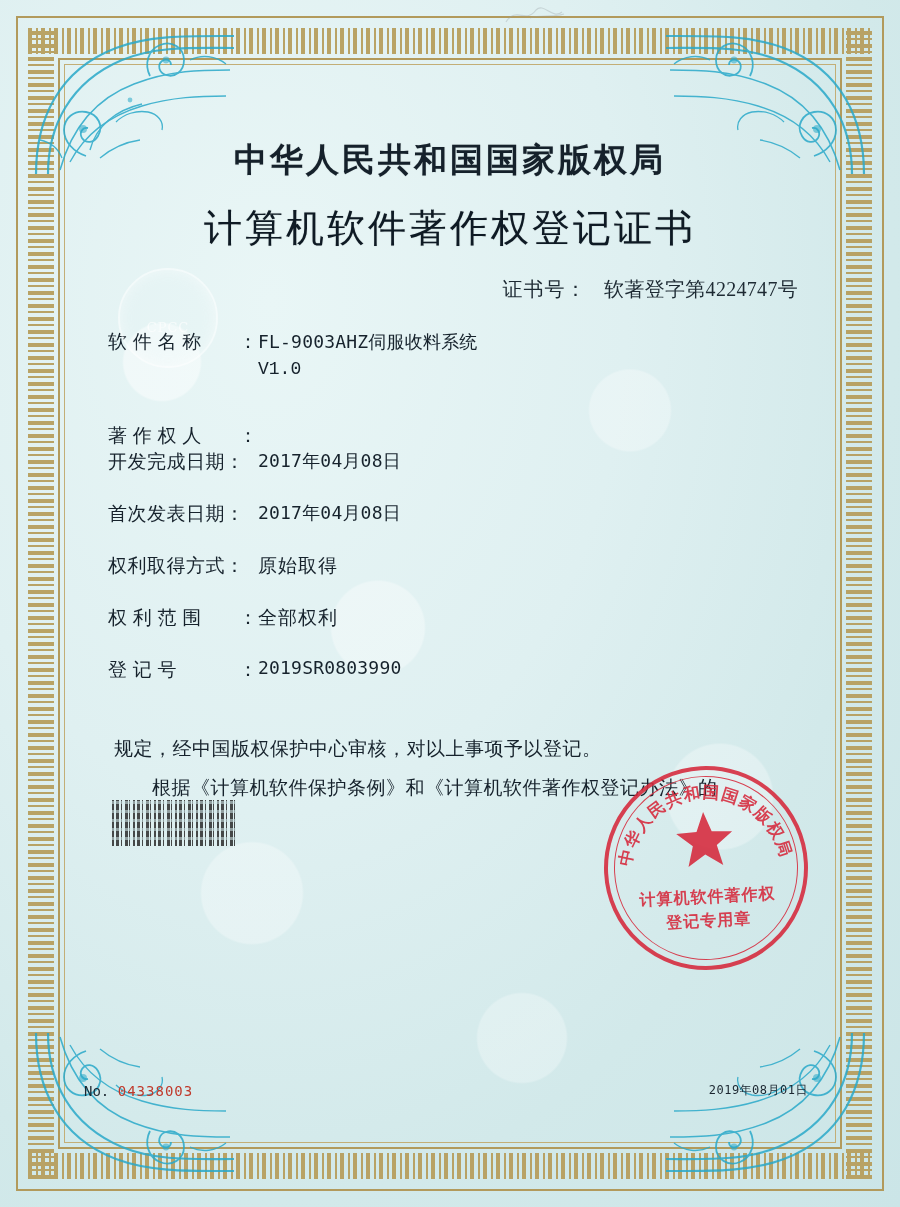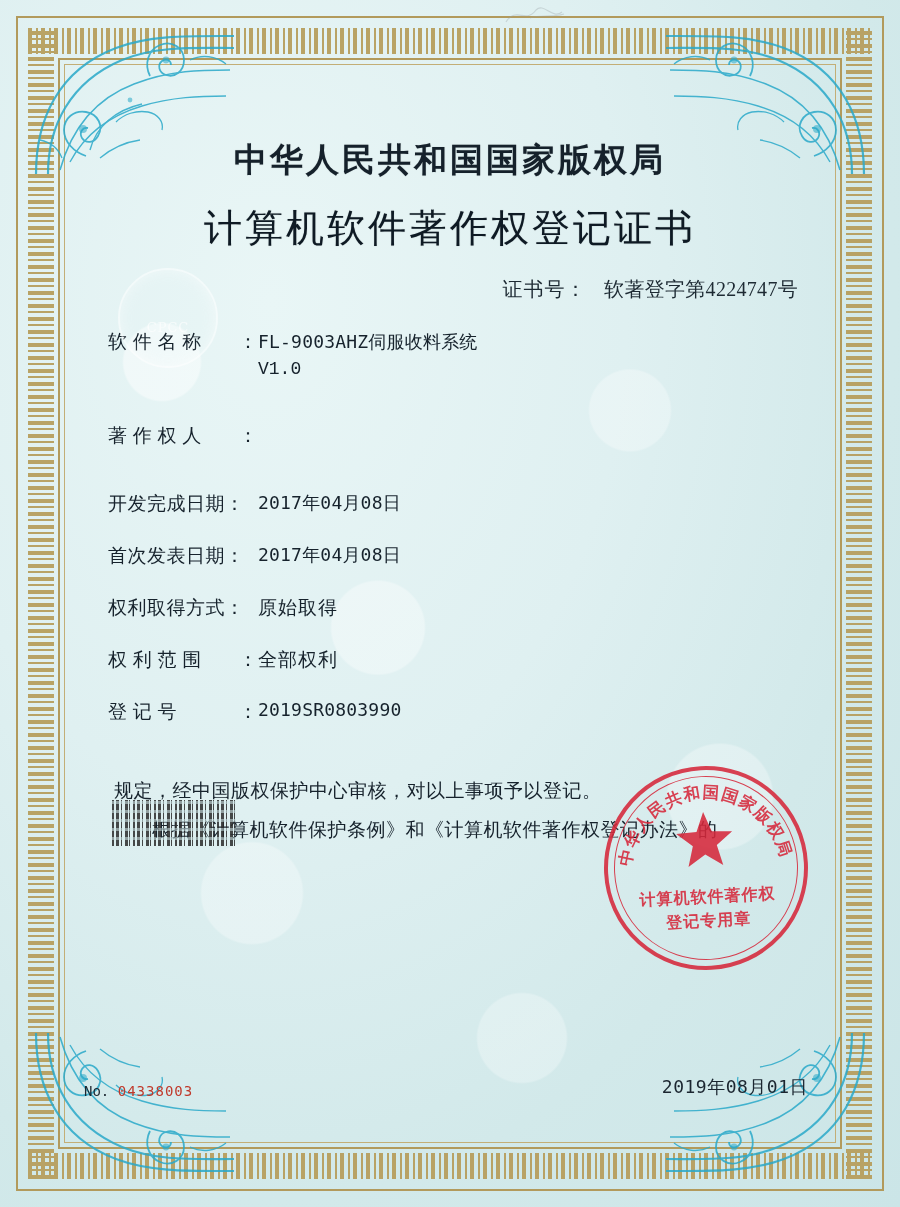--- a/index.html
+++ b/index.html
@@ -154,21 +154,21 @@
   }
   .row-software { margin-bottom: 4px; align-items: center; }
   .software-value-2 {
     margin-left: 150px;
     margin-top: 4px;
     font-family: Liberation Mono, monospace;
     font-size: 18px;
     color: #16222c;
   }
   .row-owner { margin-top: 44px; }
-  .row-gap { margin-top: 42px; }
+  .row-gap { }
   .row-spaced { margin-top: 26px; }
 
   .statement {
     margin-top: 46px;
     padding-left: 34px;
     padding-right: 10px;
     font-family: "DejaVu Serif", serif;
     font-size: 19px;
     line-height: 2.05;
     color: #16222c;
@@ -259,21 +259,21 @@
     font-size: 14px;
     color: #1b2630;
   }
   .footer-left .no-label { color: #1b2630; }
   .footer-left .no-value { color: #c0392b; letter-spacing: 1px; }
   .footer-right {
     position: absolute;
     right: 92px;
     bottom: 108px;
     font-family: "DejaVu Sans Mono", monospace;
-    font-size: 18px;
+    font-size: 12px;
     color: #1b2630;
     letter-spacing: 0.5px;
     margin-top: 44px;
   }
   
   .emboss {
     position: absolute;
     left: 118px;
     top: 268px;
     width: 96px;

